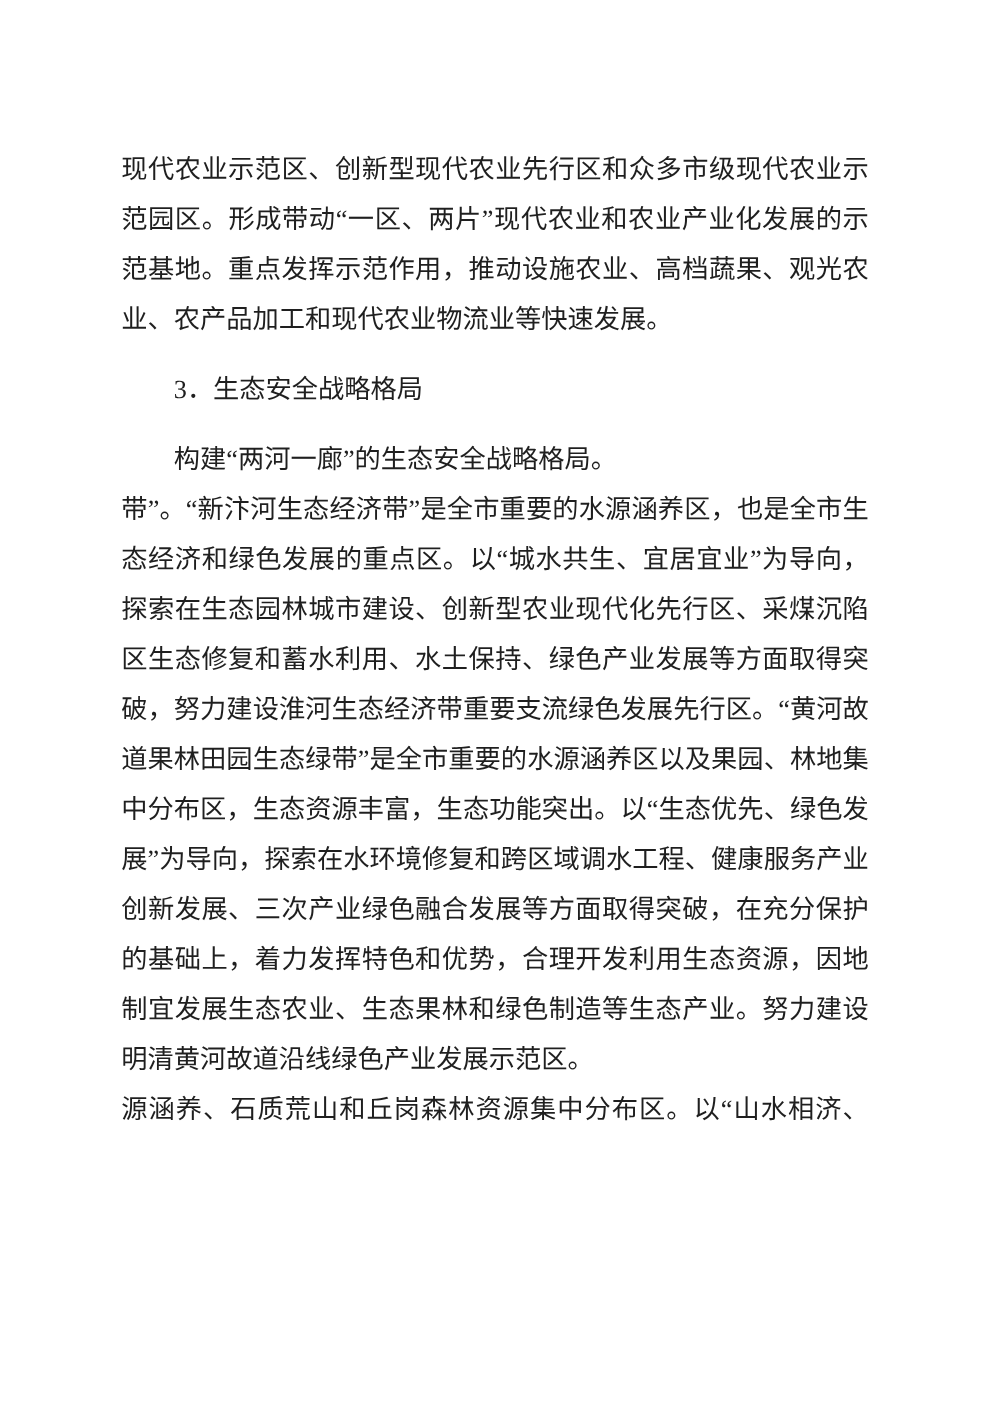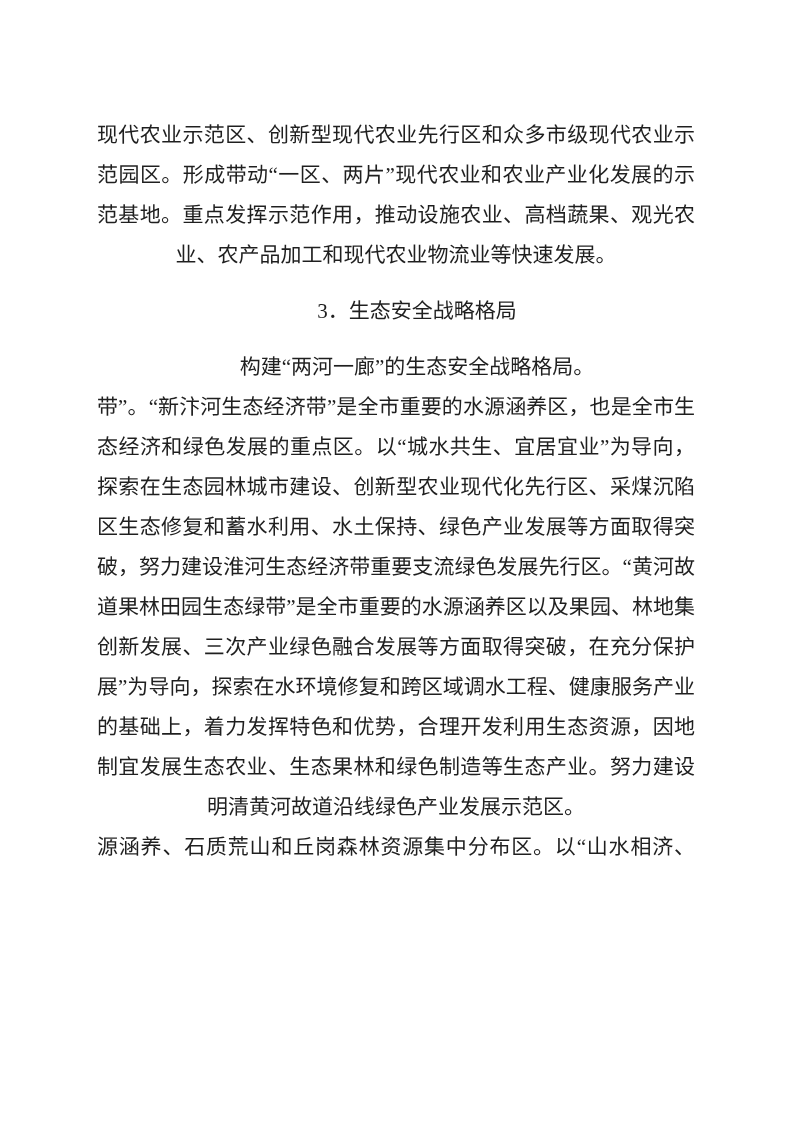--- a/index.html
+++ b/index.html
@@ -23,21 +23,20 @@
   }
   .line {
     height: 40px;
     line-height: 40px;
     font-family: "Liberation Serif", "DejaVu Serif", serif;
     font-size: 21px;
     font-weight: 400;
     color: #1f1f1f;
     white-space: nowrap;
     overflow: visible;
-    text-align: center;
   }
   
   .line.j {
     white-space: normal;
     text-align: justify;
     text-align-last: justify;
     text-justify: inter-character;
   }
   
   .line.ind {
@@ -56,20 +55,21 @@
       <div class="line j">范基地。重点发挥示范作用，推动设施农业、高档蔬果、观光农</div>
       <div class="line">业、农产品加工和现代农业物流业等快速发展。</div>
       <div class="line ind">3．生态安全战略格局</div>
       <div class="line ind">构建“两河一廊”的生态安全战略格局。</div>
       <div class="line j">带”。“新汴河生态经济带”是全市重要的水源涵养区，也是全市生</div>
       <div class="line j">态经济和绿色发展的重点区。以“城水共生、宜居宜业”为导向，</div>
       <div class="line j">探索在生态园林城市建设、创新型农业现代化先行区、采煤沉陷</div>
       <div class="line j">区生态修复和蓄水利用、水土保持、绿色产业发展等方面取得突</div>
       <div class="line j">破，努力建设淮河生态经济带重要支流绿色发展先行区。“黄河故</div>
       <div class="line j">道果林田园生态绿带”是全市重要的水源涵养区以及果园、林地集</div>
+      <div class="line j">中分布区，生态资源丰富，生态功能突出。以“生态优先、绿色发</div>
+      <div class="line j">展”为导向，探索在水环境修复和跨区域调水工程、健康服务产业</div>
       <div class="line j">创新发展、三次产业绿色融合发展等方面取得突破，在充分保护</div>
-      <div class="line j">展”为导向，探索在水环境修复和跨区域调水工程、健康服务产业</div>
       <div class="line j">的基础上，着力发挥特色和优势，合理开发利用生态资源，因地</div>
       <div class="line j">制宜发展生态农业、生态果林和绿色制造等生态产业。努力建设</div>
       <div class="line">明清黄河故道沿线绿色产业发展示范区。</div>
       <div class="line j">源涵养、石质荒山和丘岗森林资源集中分布区。以“山水相济、</div>
     </div>
 </div>
 
 </body></html>

